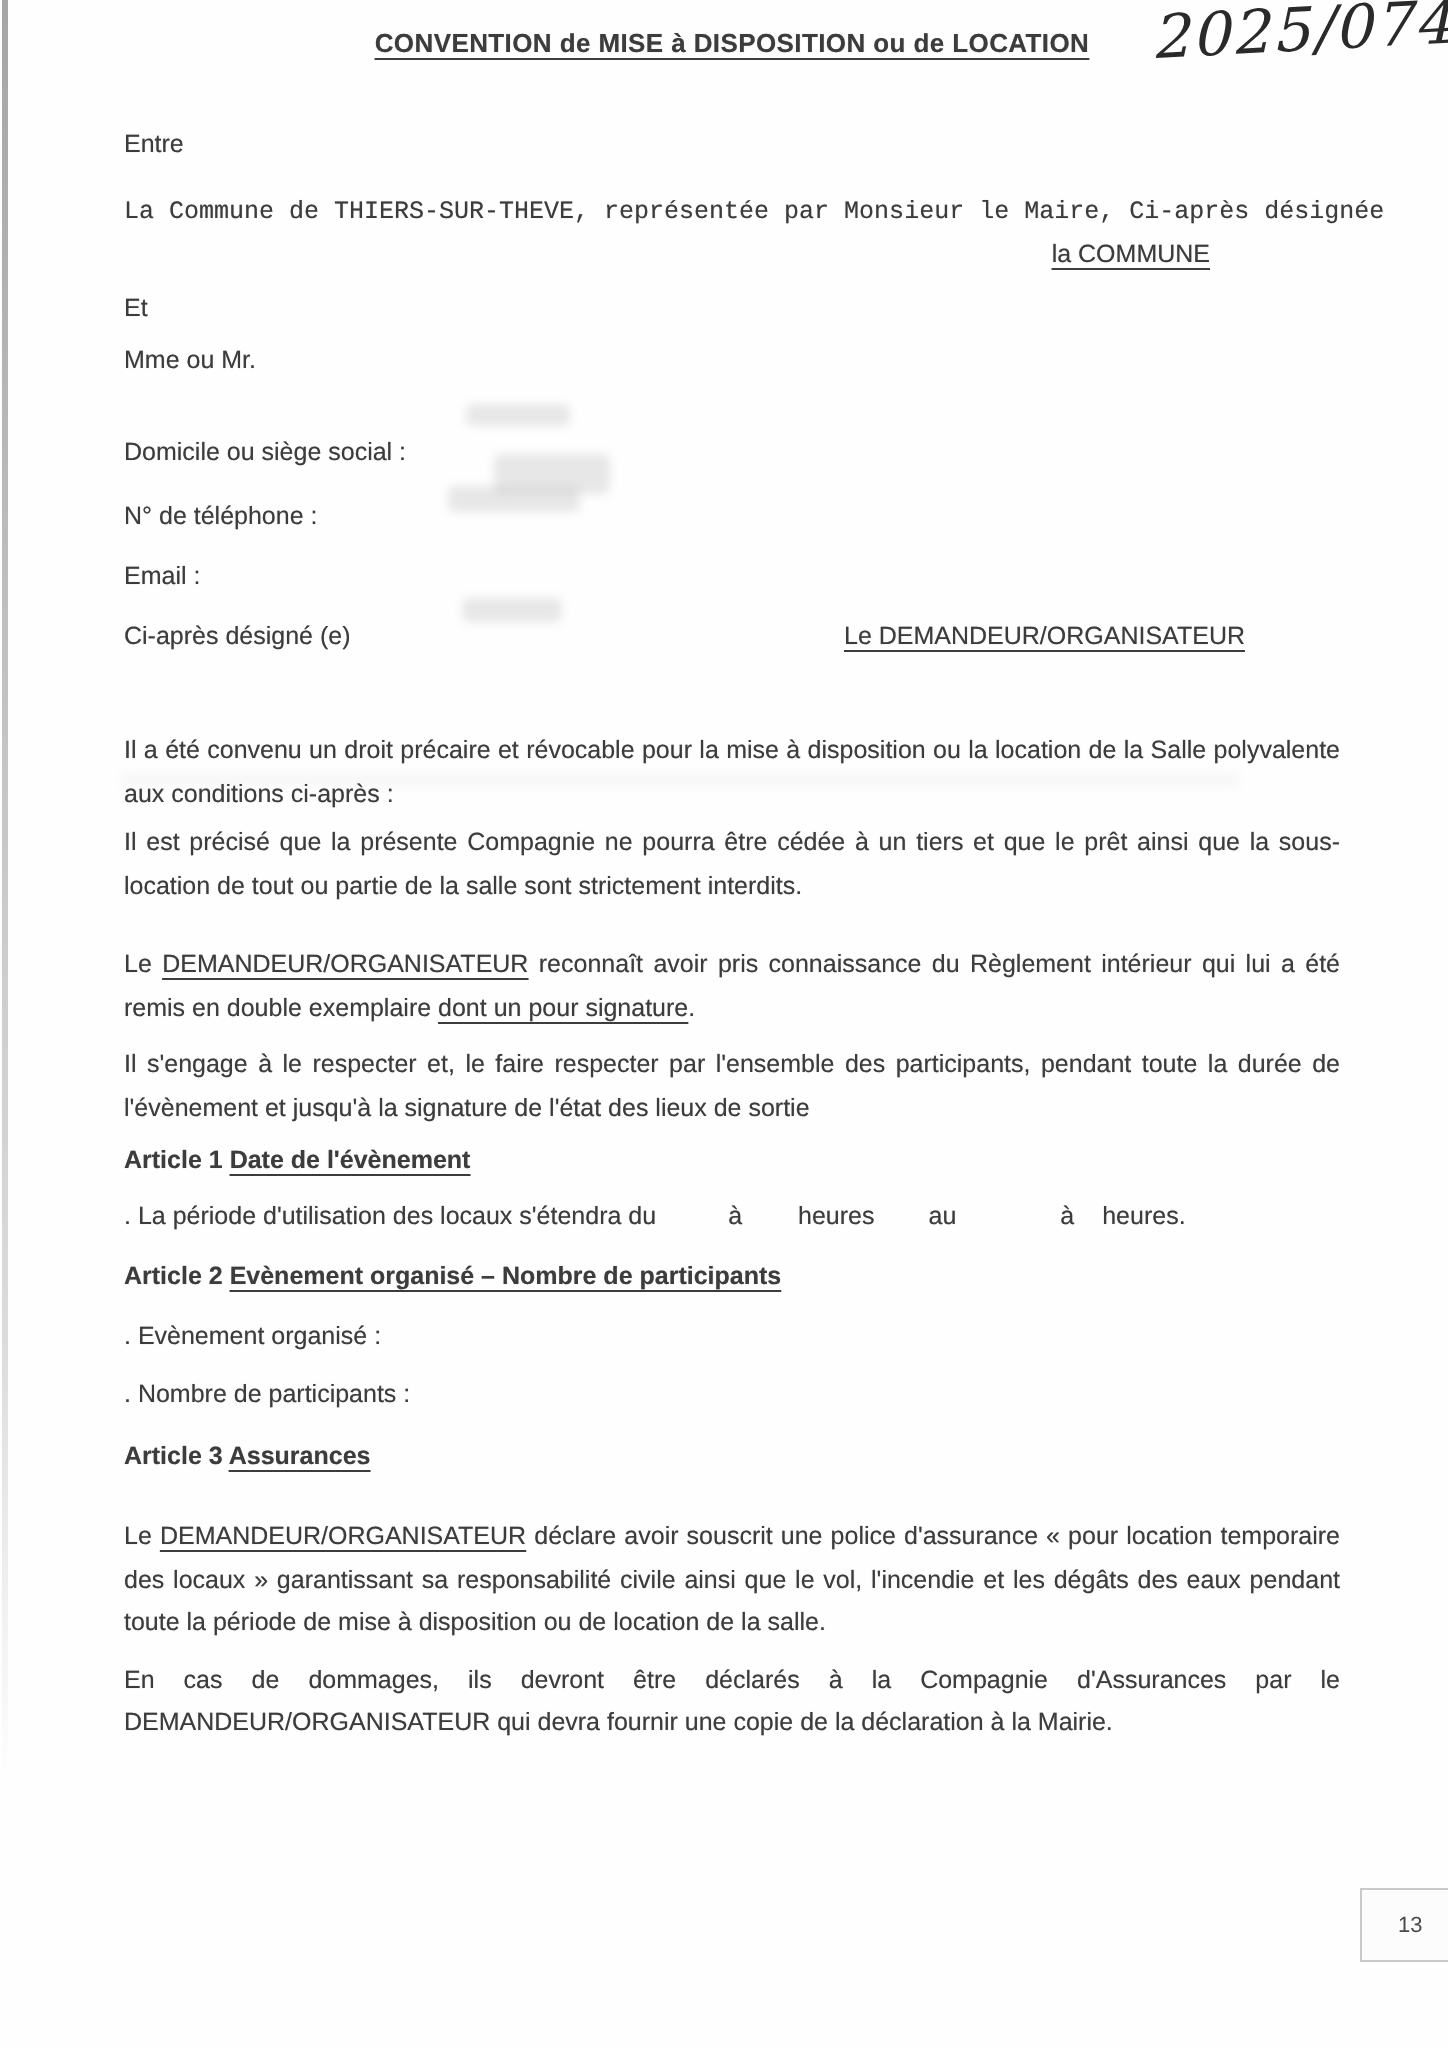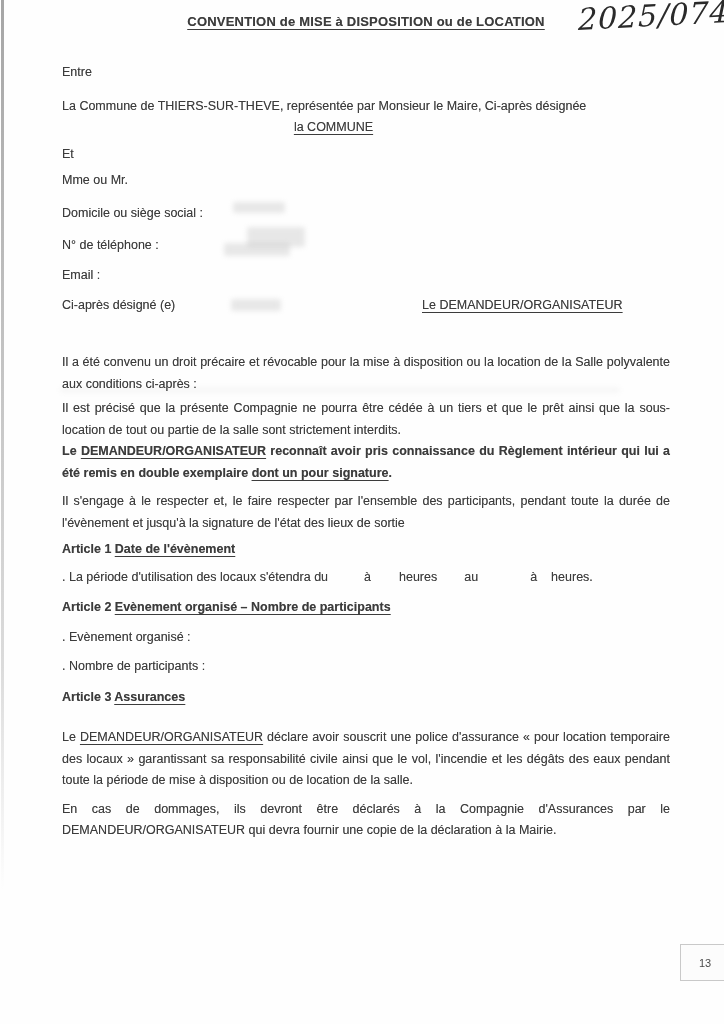--- a/index.html
+++ b/index.html
@@ -121,41 +121,41 @@
   <div class="handwritten">2025/074</div>
 
   <div class="content">
 
     <div class="title">
       <div class="tl"><span class="u">CONVENTION de MISE à DISPOSITION ou de LOCATION</span></div>
     </div>
 
     <p class="line" style="margin-top:32px;">Entre</p>
 
-    <p class="line" style="margin-top:13px;">La Commune de THIERS-SUR-THEVE, représentée par Monsieur le Maire, Ci-après désignée</p>
-    <p class="line" style="text-align:center;padding-right:65px;"><span class="u">la COMMUNE</span></p>
+    <p class="line" style="margin-top:13px;font-family:Liberation Mono, monospace;">La Commune de THIERS-SUR-THEVE, représentée par Monsieur le Maire, Ci-après désignée</p>
+    <p class="line" style="text-align:right;padding-right:65px;"><span class="u">la COMMUNE</span></p>
 
     <p class="line" style="margin-top:6px;">Et</p>
 
     <p class="line" style="margin-top:5px;">Mme ou Mr.</p>
 
 
-    <p class="line" style="margin-top:12px;">Domicile ou siège social :</p>
+    <p class="line" style="margin-top:25px;">Domicile ou siège social :</p>
 
     <p class="line" style="margin-top:11px;">N° de téléphone :</p>
 
     <p class="line" style="margin-top:9px;">Email :</p>
 
     <p class="line" style="margin-top:9px;"><span style="display:inline-block;width:360px;">Ci-après désigné (e)</span><span class="u">Le DEMANDEUR/ORGANISATEUR</span></p>
 
     <p class="para" style="margin-top:36px;">Il a été convenu un droit précaire et révocable pour la mise à disposition ou la location de la Salle polyvalente aux conditions ci-après :</p>
 
     <p class="para" style="margin-top:3px;">Il est précisé que la présente Compagnie ne pourra être cédée à un tiers et que le prêt ainsi que la sous-location de tout ou partie de la salle sont strictement interdits.</p>
 
-    <p class="para" style="margin-top:0;font-weight:bold;"><span>Le </span><span class="u">DEMANDEUR/ORGANISATEUR</span><span> reconnaît avoir pris connaissance du Règlement intérieur qui lui a été remis en double exemplaire </span><span class="u">dont un pour signature</span><span>.</span></p>
+    <p class="para" style="margin-top:18px;"><span>Le </span><span class="u">DEMANDEUR/ORGANISATEUR</span><span> reconnaît avoir pris connaissance du Règlement intérieur qui lui a été remis en double exemplaire </span><span class="u">dont un pour signature</span><span>.</span></p>
 
     <p class="para" style="margin-top:7px;">Il s'engage à le respecter et, le faire respecter par l'ensemble des participants, pendant toute la durée de l'évènement et jusqu'à la signature de l'état des lieux de sortie</p>
 
     <h2 class="heading" style="margin-top:5px;"><span>Article 1 </span><span class="u">Date de l'évènement</span></h2>
 
     <p class="line" style="margin-top:7px;"><span>. La période d'utilisation des locaux s'étendra du</span><span class="sp" style="width:36px;"></span><span>à</span><span class="sp" style="width:28px;"></span><span>heures</span><span class="sp" style="width:27px;"></span><span>au</span><span class="sp" style="width:52px;"></span><span>à</span><span class="sp" style="width:14px;"></span><span>heures.</span></p>
 
     <h2 class="heading" style="margin-top:9px;"><span>Article 2 </span><span class="u">Evènement organisé – Nombre de participants</span></h2>
 
     <p class="line" style="margin-top:9px;">. Evènement organisé :</p>

